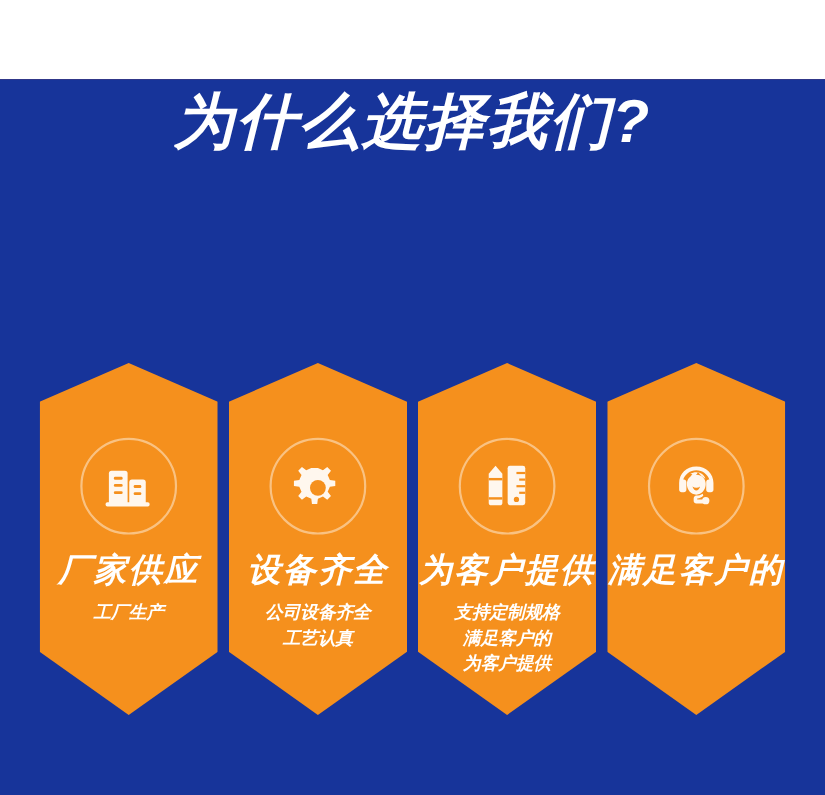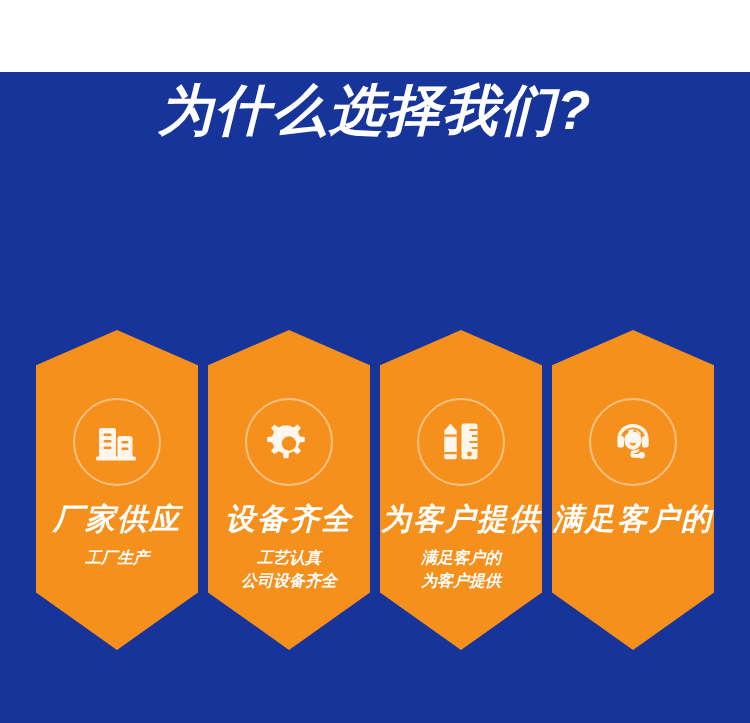--- a/index.html
+++ b/index.html
@@ -160,22 +160,22 @@
       <div class="icon-wrap">
         <span>
           <svg width="50" height="50" viewBox="0 0 50 50" aria-hidden="true">
             <path fill="#FFF7EE" d="M25 4.5l4.6 2.0 3.9-3.0 3.4 3.4-3.0 3.9 2.0 4.6 4.9 0.6v4.8l-4.9 0.6-2.0 4.6 3.0 3.9-3.4 3.4-3.9-3.0-4.6 2.0-0.6 4.9h-4.8l-0.6-4.9-4.6-2.0-3.9 3.0-3.4-3.4 3.0-3.9-2.0-4.6-4.9-0.6v-4.8l4.9-0.6 2.0-4.6-3.0-3.9 3.4-3.4 3.9 3.0 4.6-2.0z" transform="translate(0,4) scale(1.0)"></path>
             <circle cx="25" cy="26.5" r="7.2" fill="#F5901D"></circle>
           </svg>
         </span>
       </div>
       <div class="card-title">设备齐全</div>
       <div class="card-desc">
+        <div>公司设备齐全</div>
         <div>工艺认真</div>
-        <div>公司设备齐全</div>
       </div>
     </div>
 
     <div class="card">
       <div class="icon-wrap">
         <span>
           <svg width="50" height="50" viewBox="0 0 50 50" aria-hidden="true">
             <g fill="#FFF7EE">
               <path d="M14.5 6.5l6.2 7.2v26.5c0 1.2-0.9 2.1-2.1 2.1h-8.2c-1.2 0-2.1-0.9-2.1-2.1V13.7z"></path>
               <rect x="25.5" y="6.5" width="16" height="35.8" rx="2.2"></rect>
@@ -187,20 +187,21 @@
               <rect x="36.0" y="18.0" width="5.5" height="2.0"></rect>
               <rect x="33.5" y="24.0" width="8" height="2.0"></rect>
               <rect x="36.0" y="30.0" width="5.5" height="2.0"></rect>
               <circle cx="33.5" cy="37.0" r="2.4"></circle>
             </g>
           </svg>
         </span>
       </div>
       <div class="card-title">为客户提供</div>
       <div class="card-desc">
+        <div>支持定制规格</div>
         <div>满足客户的</div>
         <div>为客户提供</div>
       </div>
     </div>
 
     <div class="card">
       <div class="icon-wrap">
         <span>
           <svg width="50" height="50" viewBox="0 0 50 50" aria-hidden="true">
             <g fill="#FFF7EE">

